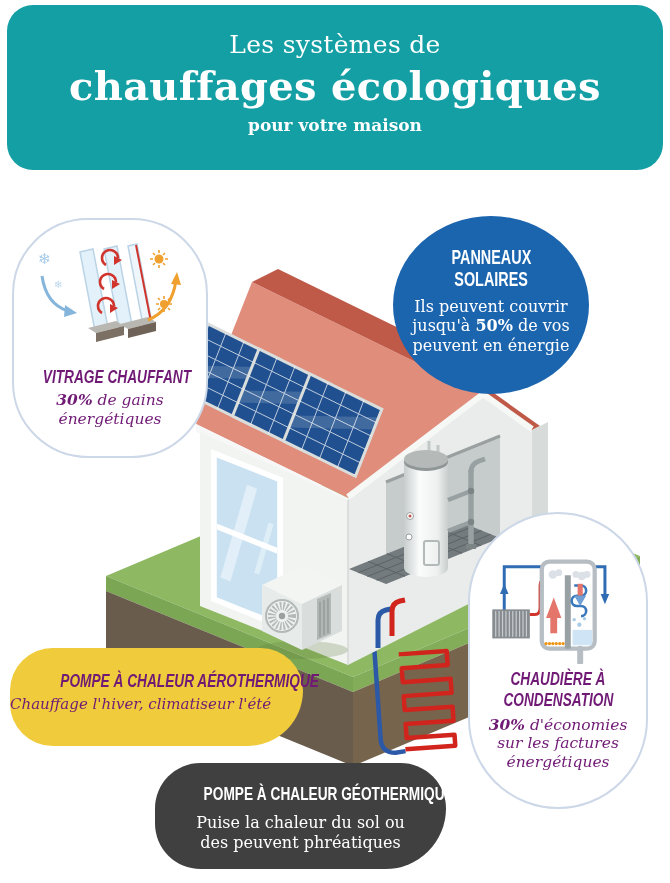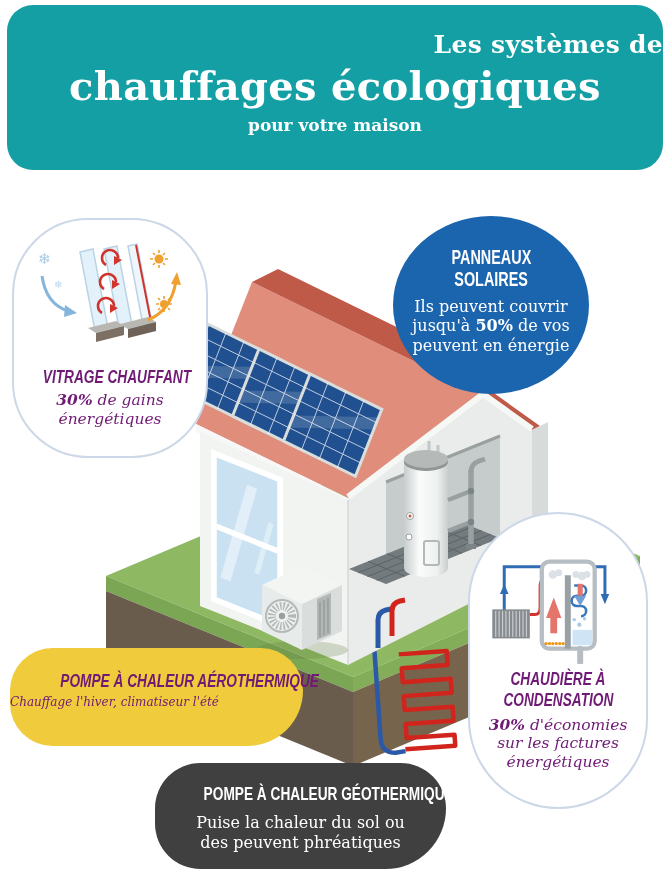--- a/index.html
+++ b/index.html
@@ -2,21 +2,21 @@
 <html><head>
 <meta charset="utf-8">
 <style>
   html,body { margin:0; padding:0; background:#ffffff; }
   .page { position:relative; width:670px; height:883px; background:#ffffff; overflow:hidden;
           font-family:"DejaVu Serif", serif; }
 
   
   .banner { position:absolute; left:7px; top:5px; width:656px; height:165px;
             background:#149fa5; border-radius:26px; color:#ffffff; text-align:center; z-index:2; }
-  .banner .l1 { padding-top:25px; font-size:25px; font-weight:bold; letter-spacing:.3px;text-align:right; }
+  .banner .l1 { padding-top:25px; font-size:25px; font-weight:normal; letter-spacing:.3px; }
   .banner .l2 { font-size:40px; font-weight:bold; margin-top:3px; letter-spacing:.3px; }
   .banner .l3 { font-size:17px; font-weight:bold; margin-top:6px; }
 
   
   .cond { display:inline-block; transform:scaleX(.72); transform-origin:50% 50%;
           white-space:nowrap; font-family:"Liberation Sans", sans-serif; font-weight:700; }
   .navy { color:#701a75;font-style:italic; }
   .serif-body { font-family:"DejaVu Serif", serif; line-height:1.22; }
 
   
@@ -40,21 +40,21 @@
   #vitrage .body        { font-size:15.5px; margin-top:3px; }
 
   #panneaux .title      { padding-top:30px; font-size:20px; line-height:1.12; }
   #panneaux .body       { font-size:16px; margin-top:6px; line-height:1.22; }
 
   #chaudiere .icon-wrap { margin:22px auto 0; width:158px; height:128px; }
   #chaudiere .title     { font-size:19px; line-height:1.12; margin-top:4px; }
   #chaudiere .body      { font-size:15.5px; margin-top:5px; }
 
   #aerothermique .title { padding-top:21px; font-size:19px; }
-  #aerothermique .body  { font-size:12px; margin-top:3px; }
+  #aerothermique .body  { font-size:15px; margin-top:3px; }
 
   #geothermique .title  { padding-top:19px; font-size:19px; }
   #geothermique .body   { font-size:16px; margin-top:8px; }
 
   b { font-weight:bold; }
 </style>
 </head>
 <body>
 
 <div class="page">

